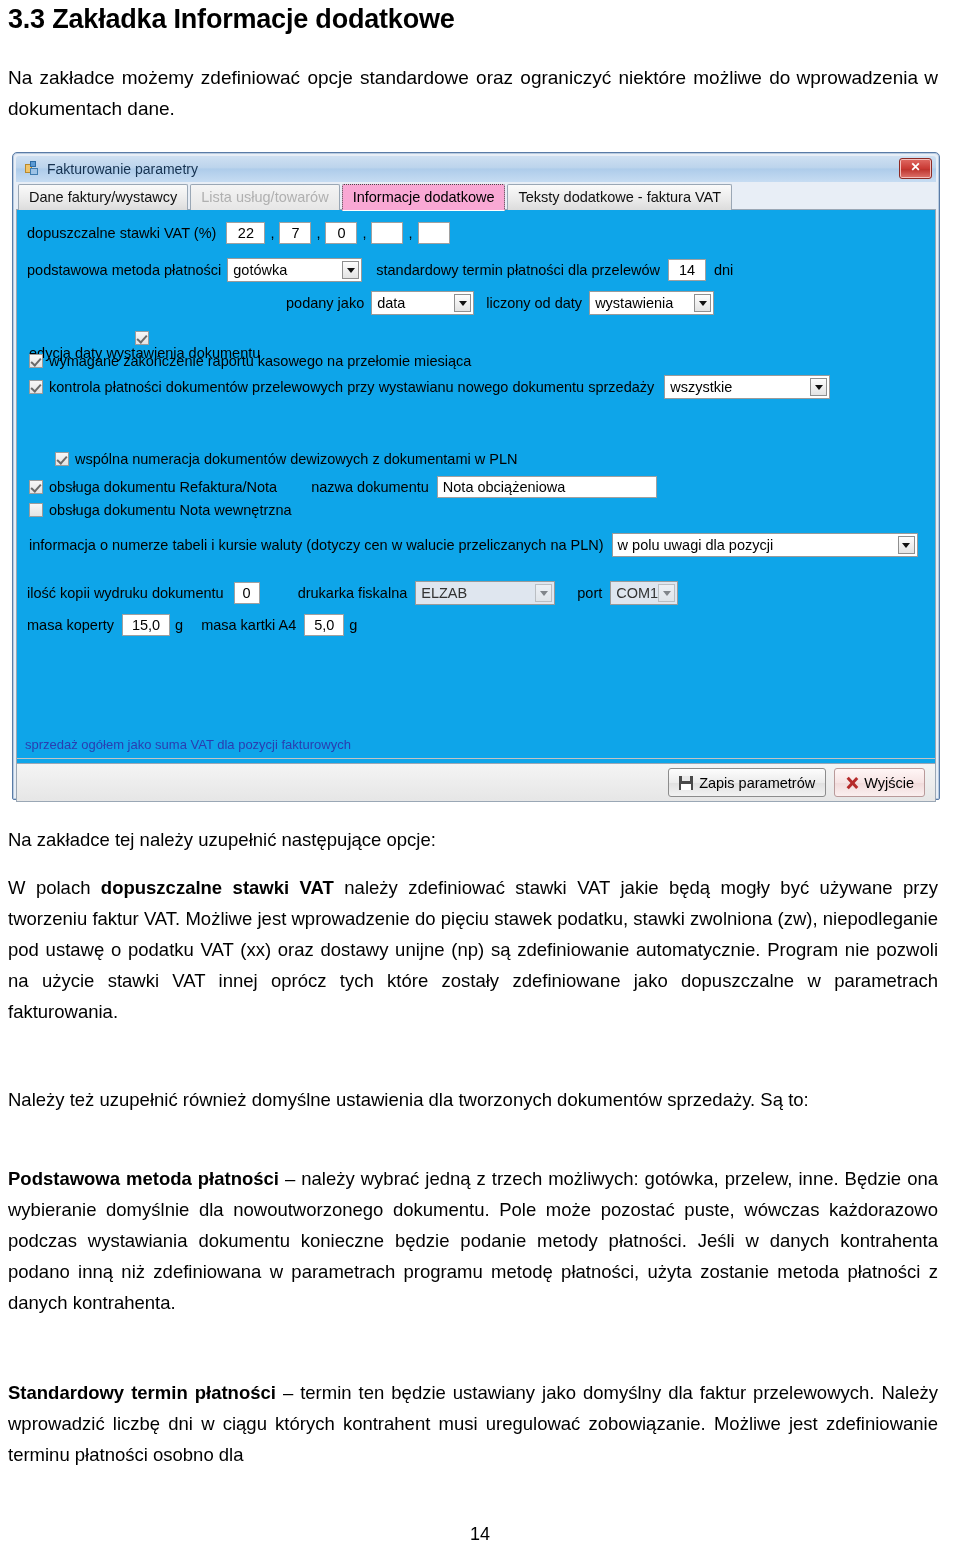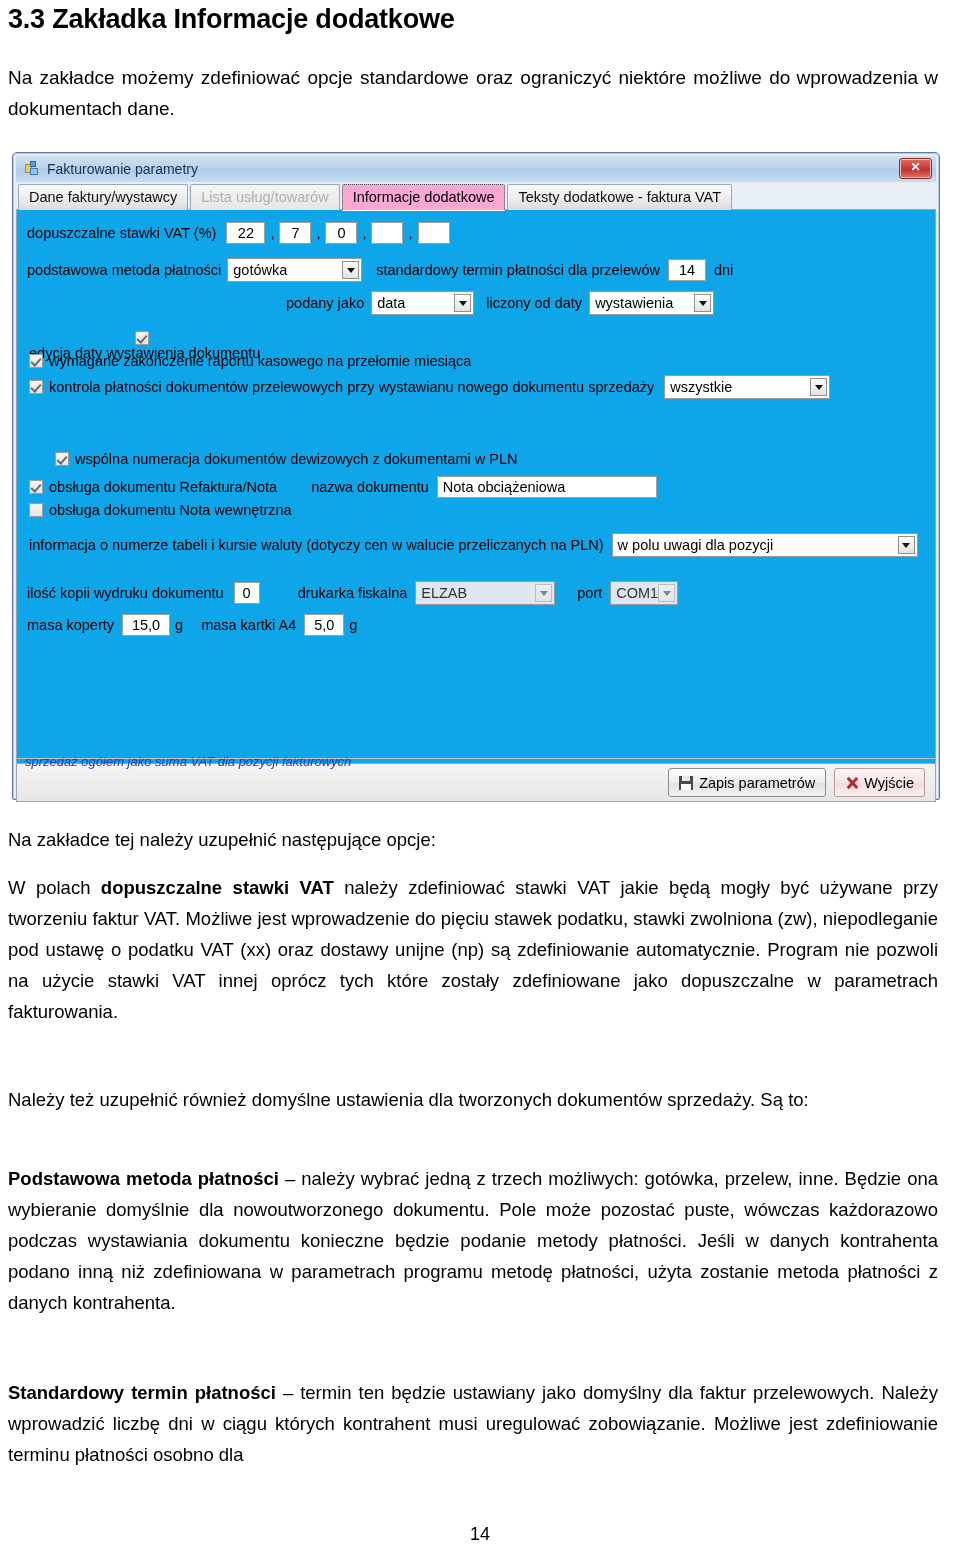--- a/index.html
+++ b/index.html
@@ -494,21 +494,21 @@
         <span style="width:5px"></span>
         <span class="lbl">g</span>
         <span style="width:18px"></span>
         <span class="lbl">masa kartki A4</span>
         <span style="width:8px"></span>
         <span class="txt center" style="width:40px">5,0</span>
         <span style="width:5px"></span>
         <span class="lbl">g</span>
       </div>
 
-      <div class="bluetext" style="top:544px;font-style:italic;">sprzedaż ogółem jako suma VAT dla pozycji fakturowych</div>
+      <div class="bluetext" style="top:527px;">sprzedaż ogółem jako suma VAT dla pozycji fakturowych</div>
       <div class="sep" style="top:548px;"></div>
     </div>
 
     <div class="footer">
       <div class="btn">
         <span class="save-icon"></span>
         <span>Zapis parametrów</span>
       </div>
       <div class="btn exit">
         <span class="x-icon"></span>

